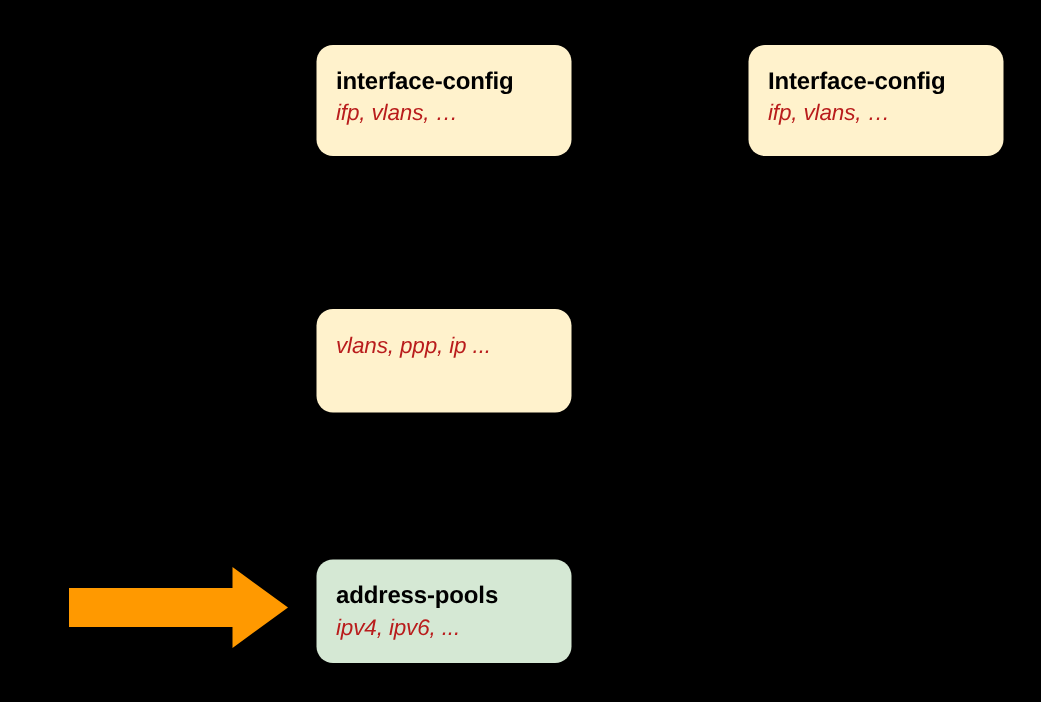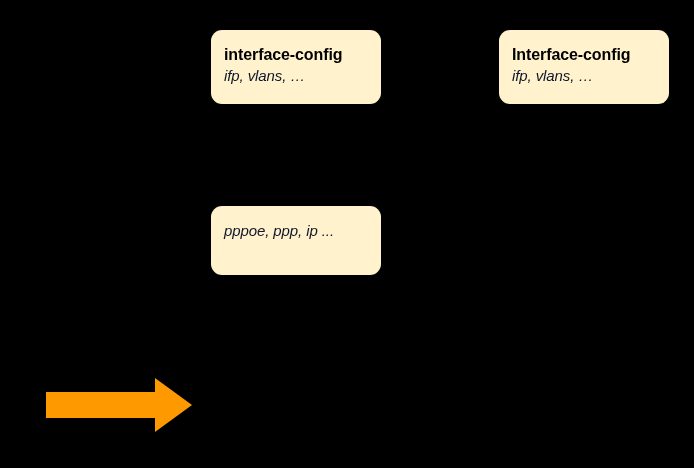--- a/index.html
+++ b/index.html
@@ -43,21 +43,21 @@
     letter-spacing: -0.1px;
     white-space: nowrap;
   }
 
   .node-sub {
     display: block;
     font-family: "Liberation Sans", sans-serif;
     font-style: italic;
     font-size: 15px;
     line-height: 21px;
-    color: #0f172a;
+    color: #b91c1c;
     letter-spacing: -0.1px;
     white-space: nowrap;
   }
 
   
   #node-interface-config-left {
     left: 211px;
     top: 30px;
     width: 170px;
     height: 74px;
@@ -98,23 +98,27 @@
     <span class="node-title">interface-config</span>
     <span class="node-sub">ifp, vlans, …</span>
   </div>
 
   <div class="node" id="node-interface-config-right" style="background:#FFF2CC;">
     <span class="node-title">Interface-config</span>
     <span class="node-sub">ifp, vlans, …</span>
   </div>
 
   <div class="node" id="node-access-profile" style="background:#FFF2CC;">
-    <span class="node-sub">pppoe, ppp, ip ...</span>
+    <span class="node-sub">vlans, ppp, ip ...</span>
   </div>
 
+  <div class="node" id="node-address-pools" style="background:#D5E8D4;">
+    <span class="node-title">address-pools</span>
+    <span class="node-sub">ipv4, ipv6, ...</span>
+  </div>
 
   <div id="arrow-pointer">
     <svg width="150" height="62" viewBox="0 0 150 62" xmlns="http://www.w3.org/2000/svg">
       <polygon points="2,18 111,18 111,4 148,31 111,58 111,44 2,44" fill="#FF9900"></polygon>
     </svg>
   </div>
 
 </div>
 
 </body></html>

